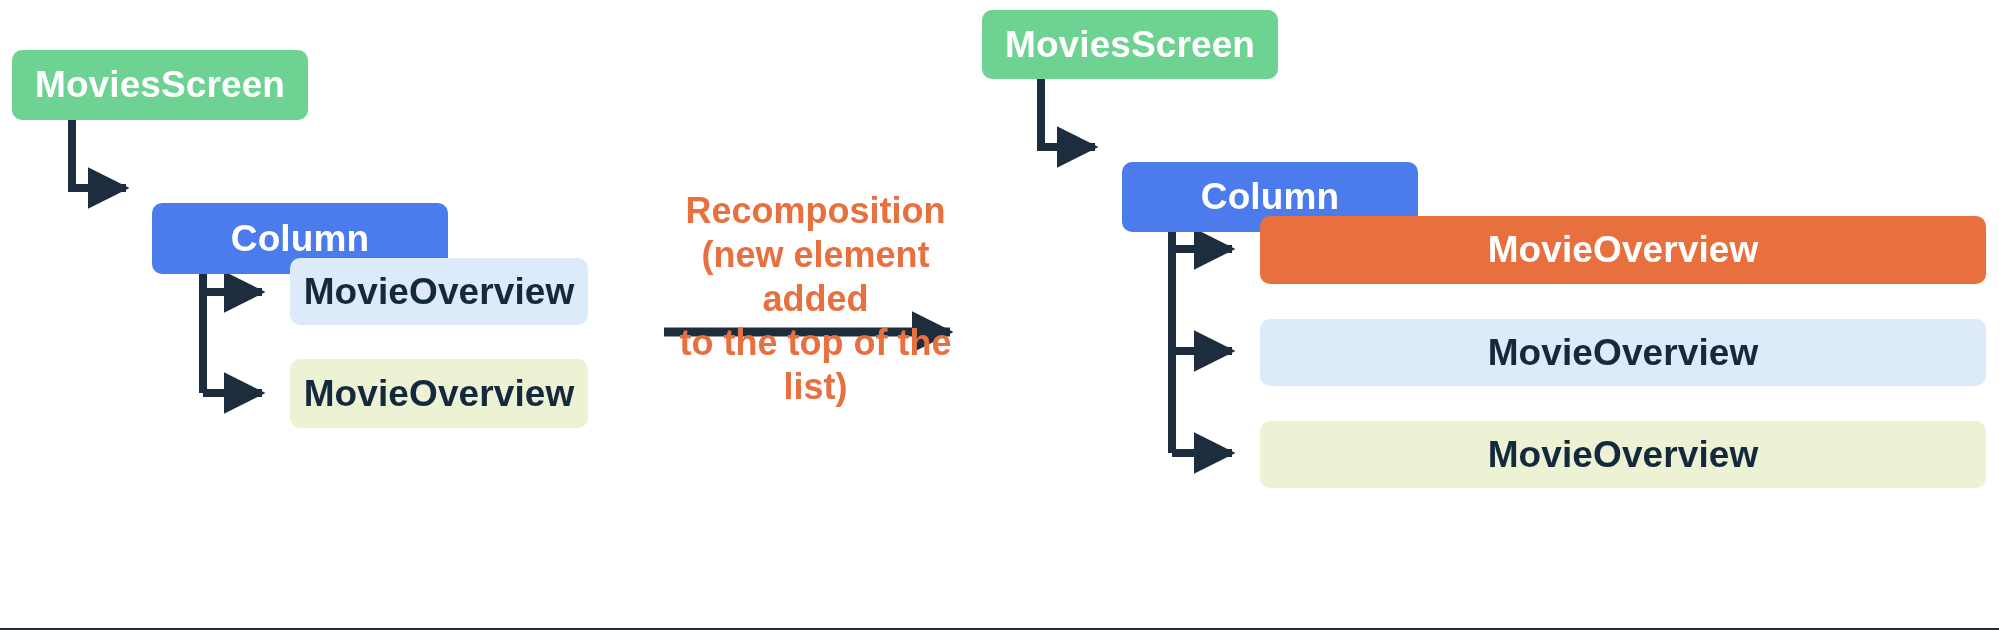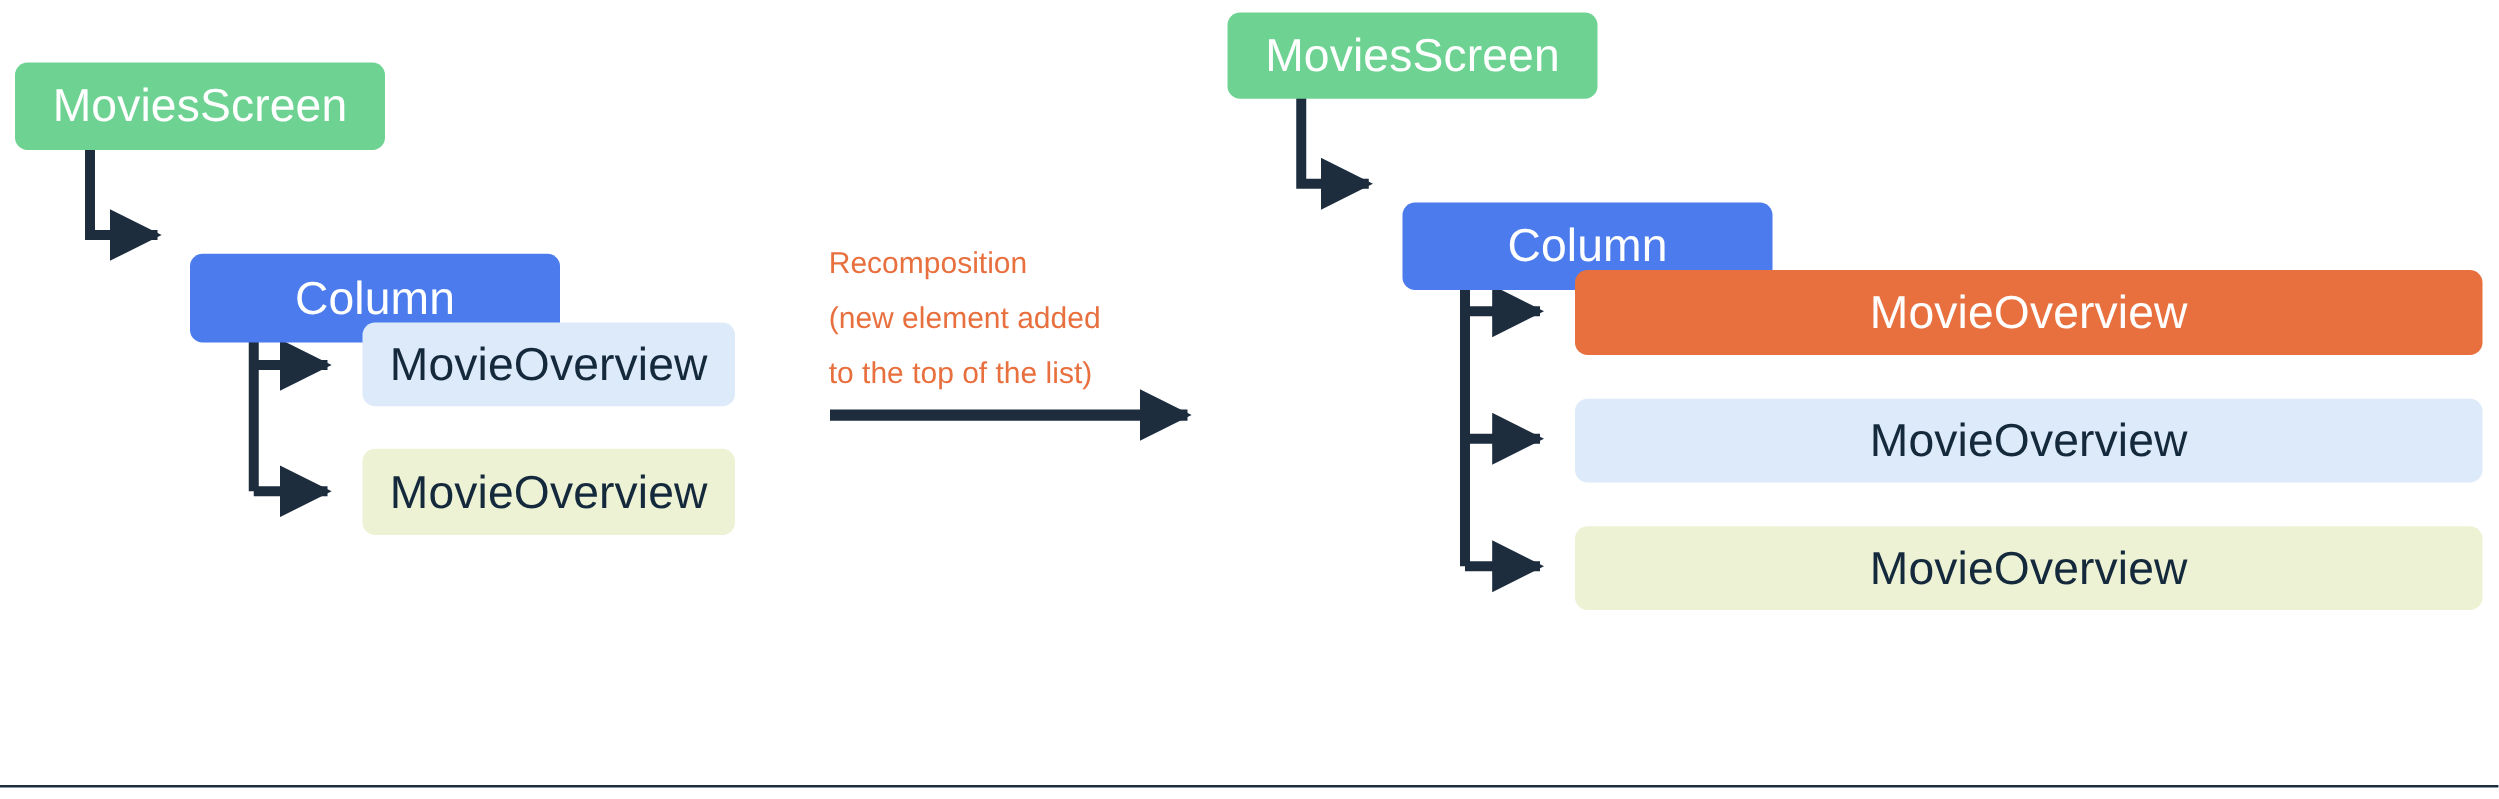--- a/index.html
+++ b/index.html
@@ -26,36 +26,38 @@
     pointer-events: none;
   }
   .node {
     position: absolute;
     box-sizing: border-box;
     border-radius: 10px;
     display: flex;
     align-items: center;
     justify-content: center;
     font-size: 37px;
-    font-weight: 400;
+    font-weight: 700;
     letter-spacing: 0.1px;
     white-space: nowrap;
   }
   .node-green  { background: #6ed392; color: #ffffff; }
   .node-blue   { background: #4b7bec; color: #ffffff; margin-top: 48px; }
   .node-orange { background: #e8703e; color: #ffffff; }
   .node-lblue  { background: #dceafa; color: #14293b; }
   .node-lyellow{ background: #edf2d4; color: #14293b; }
 
   .caption {
     position: absolute;
     color: #e8703e;
-    font-size: 24px;
+    font-size: 36px;
     line-height: 44px;
+    text-align: center;
     white-space: pre-line;
+    font-weight: bold;
   }
   .bottom-rule {
     position: absolute;
     left: 0;
     width: 1999px;
     height: 2px;
     background: #1d2d3e;
   }
 </style>
 </head>

